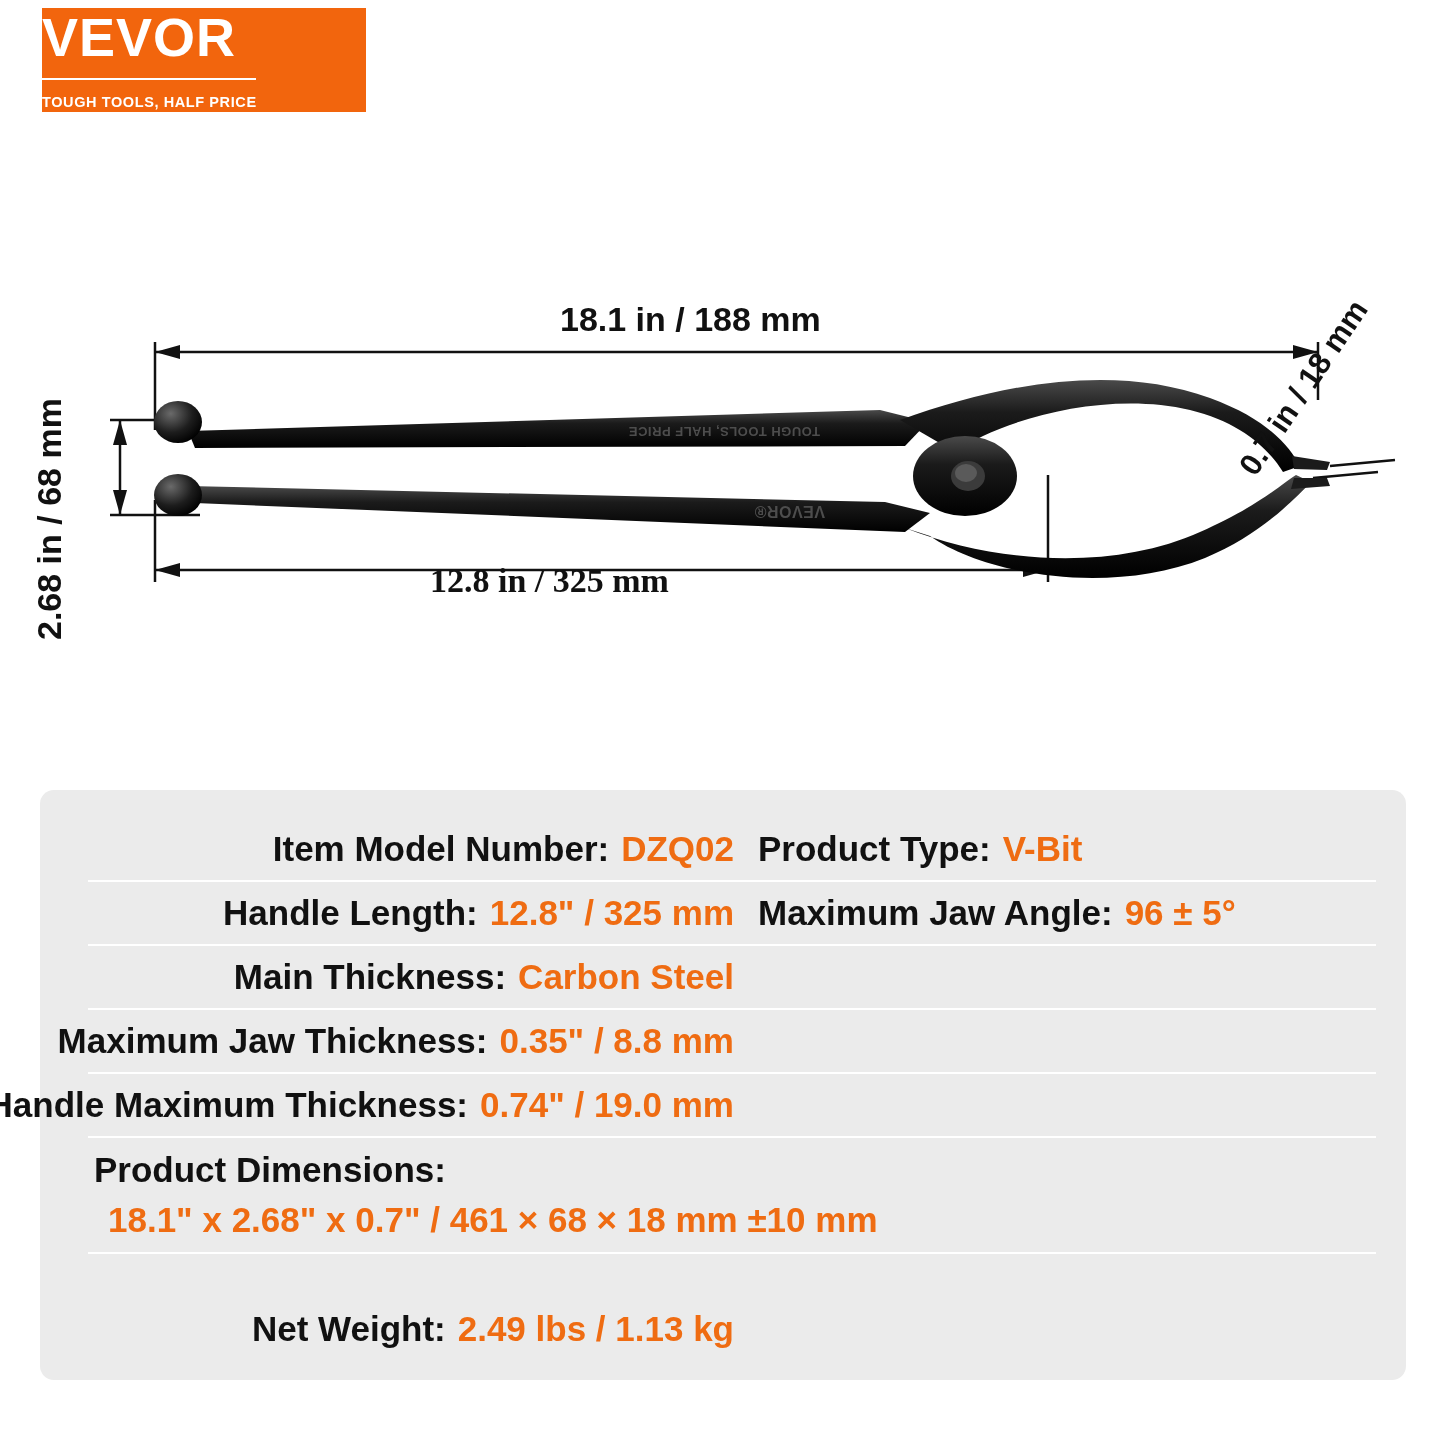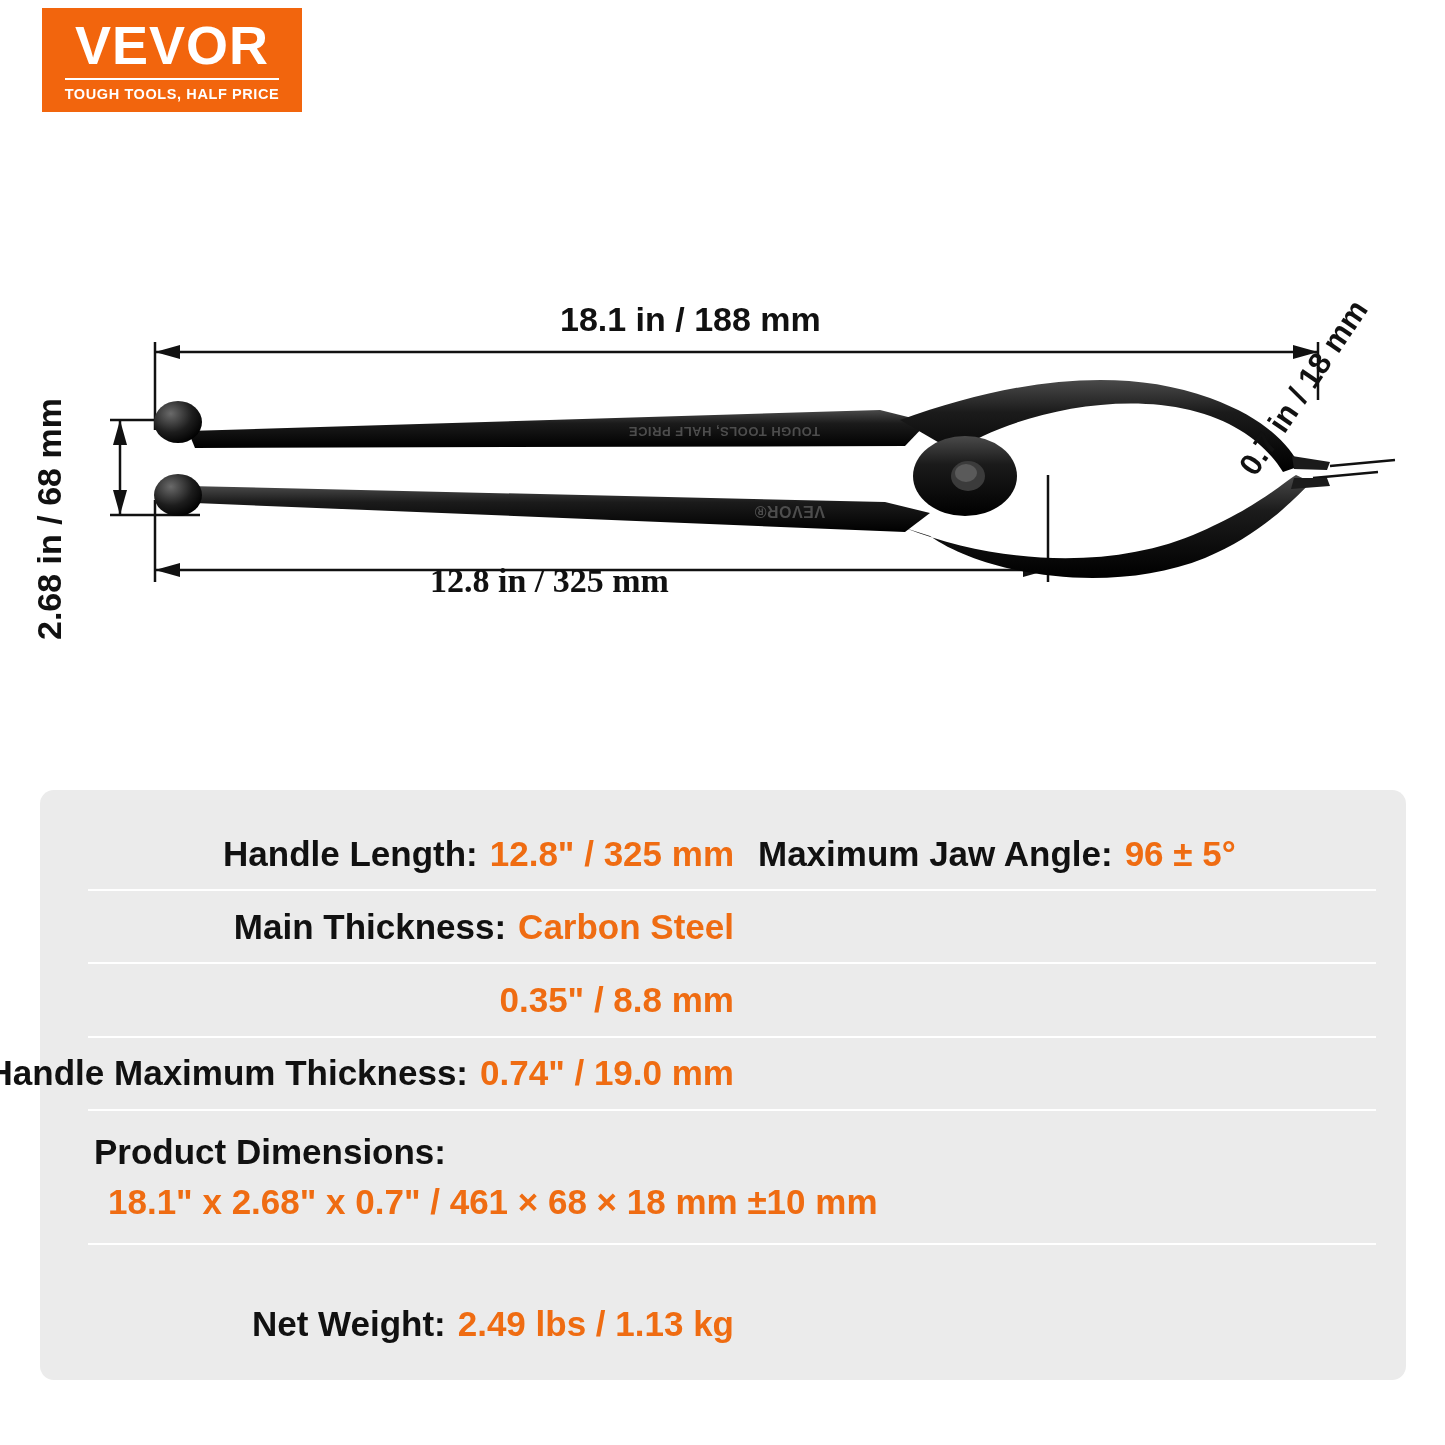--- a/index.html
+++ b/index.html
@@ -14,27 +14,27 @@
     color: #1a1a1a;
     position: relative;
     overflow: hidden;
   }
 
   
   .logo-box {
     position: absolute;
     left: 42px;
     top: 8px;
-    width: 260px;
+    width: 324px;
     height: 104px;
     background: #f2650d;
     display: flex;
     flex-direction: column;
-    align-items: center;
     justify-content: center;
+    gap: 8px;
   }
   .logo-word {
     color: #ffffff;
     font-size: 54px;
     font-weight: bold;
     letter-spacing: 1px;
     line-height: 1;
     margin-bottom: 6px;
   }
   .logo-rule {
@@ -215,20 +215,30 @@
 </div>
 
 <div class="dim-label" id="dim-top-label">18.1 in / 188 mm</div>
 <div class="dim-label" id="dim-bottom-label">12.8 in / 325 mm</div>
 <div class="dim-label" id="dim-left-label">2.68 in / 68 mm</div>
 <div class="dim-label" id="dim-right-label">0.7 in / 18 mm</div>
 
 <div class="spec-panel">
   <div class="spec-rows">
 
+    <div class="spec-row row-a">
+      <div class="cell">
+        <span class="lbl">Item Model Number:</span>
+        <span class="val">DZQ02</span>
+      </div>
+      <div class="cell right-col">
+        <span class="lbl">Product Type:</span>
+        <span class="val">V-Bit</span>
+      </div>
+    </div>
 
     <div class="spec-row row-a">
       <div class="cell">
         <span class="lbl">Handle Length:</span>
         <span class="val">12.8" / 325 mm</span>
       </div>
       <div class="cell right-col">
         <span class="lbl">Maximum Jaw Angle:</span>
         <span class="val">96 ± 5°</span>
       </div>
@@ -236,20 +246,21 @@
 
     <div class="spec-row row-a">
       <div class="cell">
         <span class="lbl">Main Thickness:</span>
         <span class="val">Carbon Steel</span>
       </div>
     </div>
 
     <div class="spec-row row-b">
       <div class="cell">
+        <span class="lbl">Maximum Jaw Thickness:</span>
         <span class="val">0.35" / 8.8 mm</span>
       </div>
     </div>
 
     <div class="spec-row row-b">
       <div class="cell">
         <span class="lbl">Handle Maximum Thickness:</span>
         <span class="val">0.74" / 19.0 mm</span>
       </div>
     </div>

